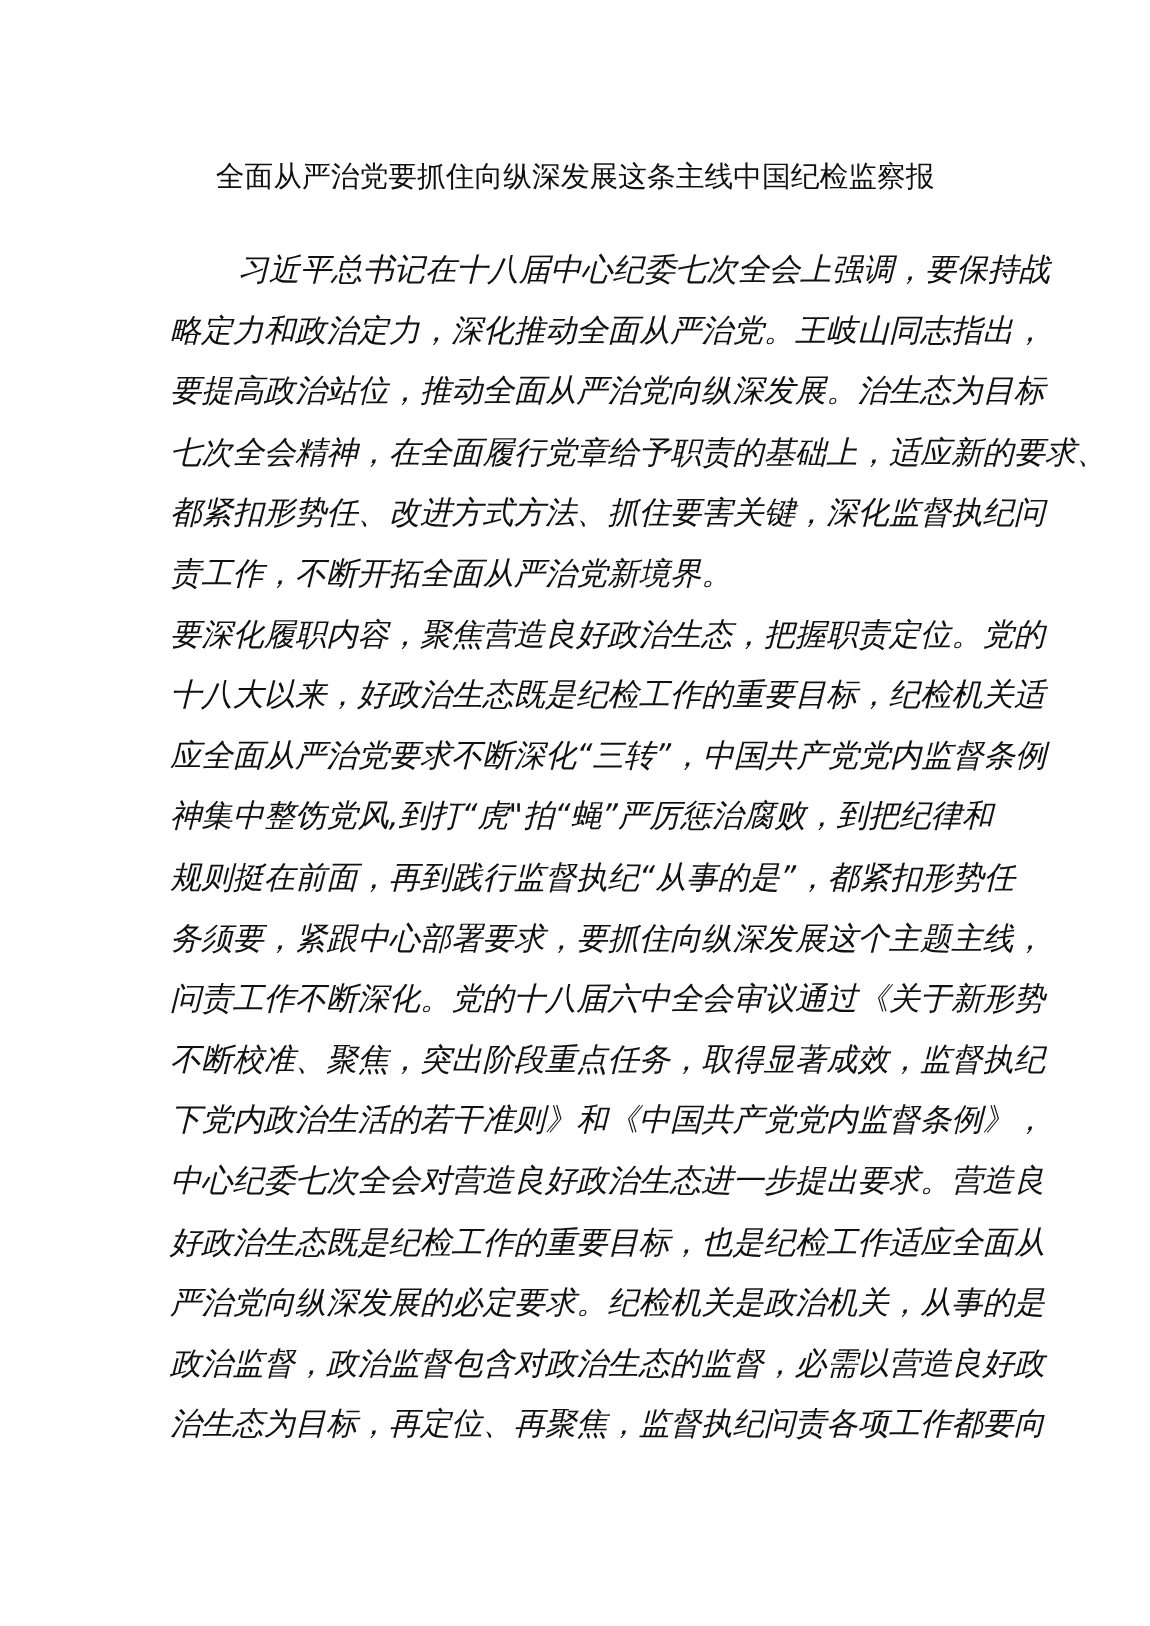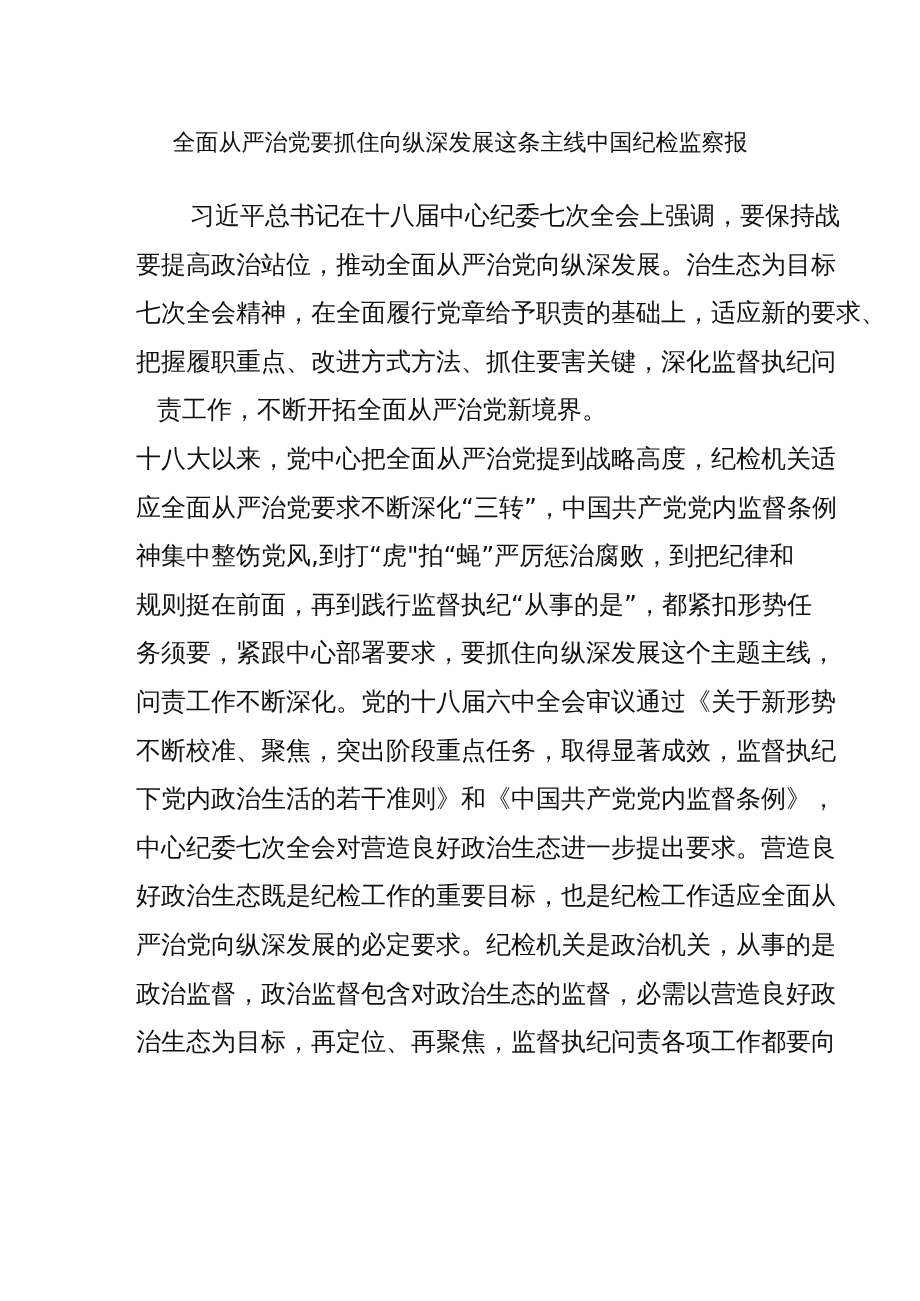--- a/index.html
+++ b/index.html
@@ -32,56 +32,58 @@
       font-size: 23px;
       line-height: 32px;
       letter-spacing: 0px;
       white-space: nowrap;
     }
     .body {
       position: absolute;
       left: 136px;
       top: 192px;
       width: 650px;
+      font-style: italic;
     }
     .line {
       display: block;
       height: 48.6px;
       line-height: 48.6px;
       font-size: 25px;
       white-space: nowrap;
       text-align: justify;
       text-align-last: justify;
       width: 648px;
     }
     .line.last {
       text-align-last: left;
-      margin-left: 21px;
     }
     .line.indent {
       padding-left: 54px;
       width: 594px;
     }
   </style>
 </head>
 <body>
 
 <div class="page">
   <div class="title">全面从严治党要抓住向纵深发展这条主线中国纪检监察报</div>
 
   <div class="body">
     <div>
       <span class="line indent">习近平总书记在十八届中心纪委七次全会上强调，要保持战</span>
+      <span class="line">略定力和政治定力，深化推动全面从严治党。王岐山同志指出，</span>
       <span class="line">要提高政治站位，推动全面从严治党向纵深发展。治生态为目标</span>
       <span class="line">七次全会精神，在全面履行党章给予职责的基础上，适应新的要求、</span>
-      <span class="line">把握履职重点、改进方式方法、抓住要害关键，深化监督执纪问</span>
+      <span class="line">都紧扣形势任、改进方式方法、抓住要害关键，深化监督执纪问</span>
       <span class="line last">责工作，不断开拓全面从严治党新境界。</span>
     </div>
     <div>
-      <span class="line">十八大以来，党中心把全面从严治党提到战略高度，纪检机关适</span>
+      <span class="line">要深化履职内容，聚焦营造良好政治生态，把握职责定位。党的</span>
+      <span class="line">十八大以来，好政治生态既是纪检工作的重要目标，纪检机关适</span>
       <span class="line">应全面从严治党要求不断深化“三转”，中国共产党党内监督条例</span>
       <span class="line">神集中整饬党风,到打“虎"拍“蝇”严厉惩治腐败，到把纪律和</span>
       <span class="line">规则挺在前面，再到践行监督执纪“从事的是”，都紧扣形势任</span>
       <span class="line">务须要，紧跟中心部署要求，要抓住向纵深发展这个主题主线，</span>
       <span class="line">问责工作不断深化。党的十八届六中全会审议通过《关于新形势</span>
       <span class="line">不断校准、聚焦，突出阶段重点任务，取得显著成效，监督执纪</span>
       <span class="line">下党内政治生活的若干准则》和《中国共产党党内监督条例》，</span>
       <span class="line">中心纪委七次全会对营造良好政治生态进一步提出要求。营造良</span>
       <span class="line">好政治生态既是纪检工作的重要目标，也是纪检工作适应全面从</span>
       <span class="line">严治党向纵深发展的必定要求。纪检机关是政治机关，从事的是</span>

